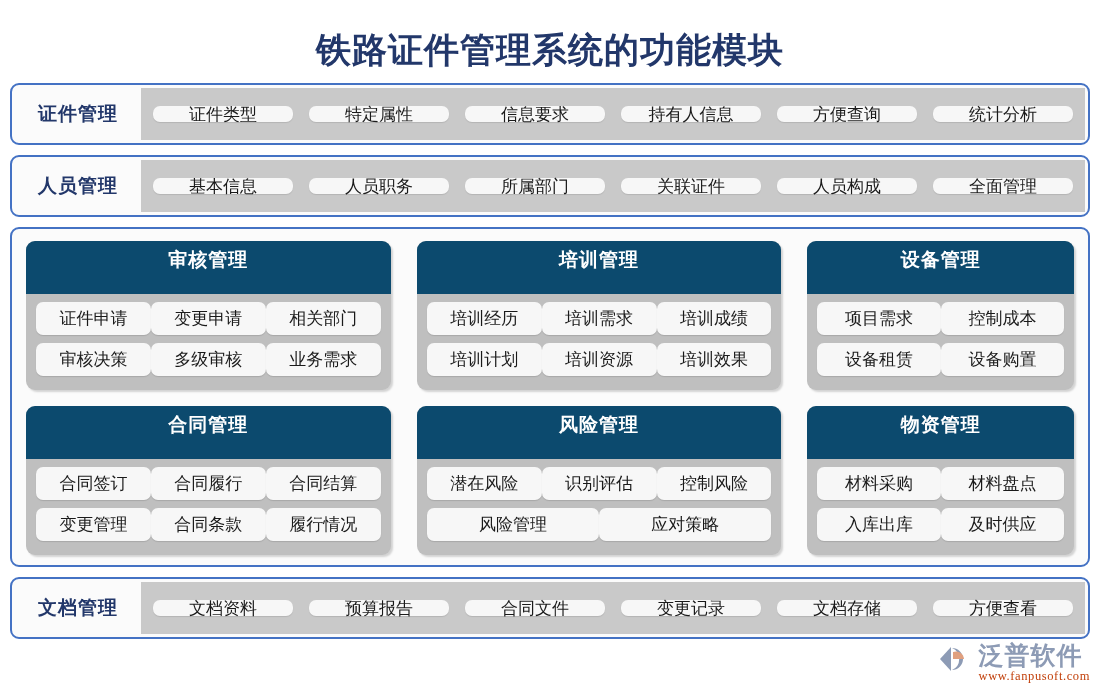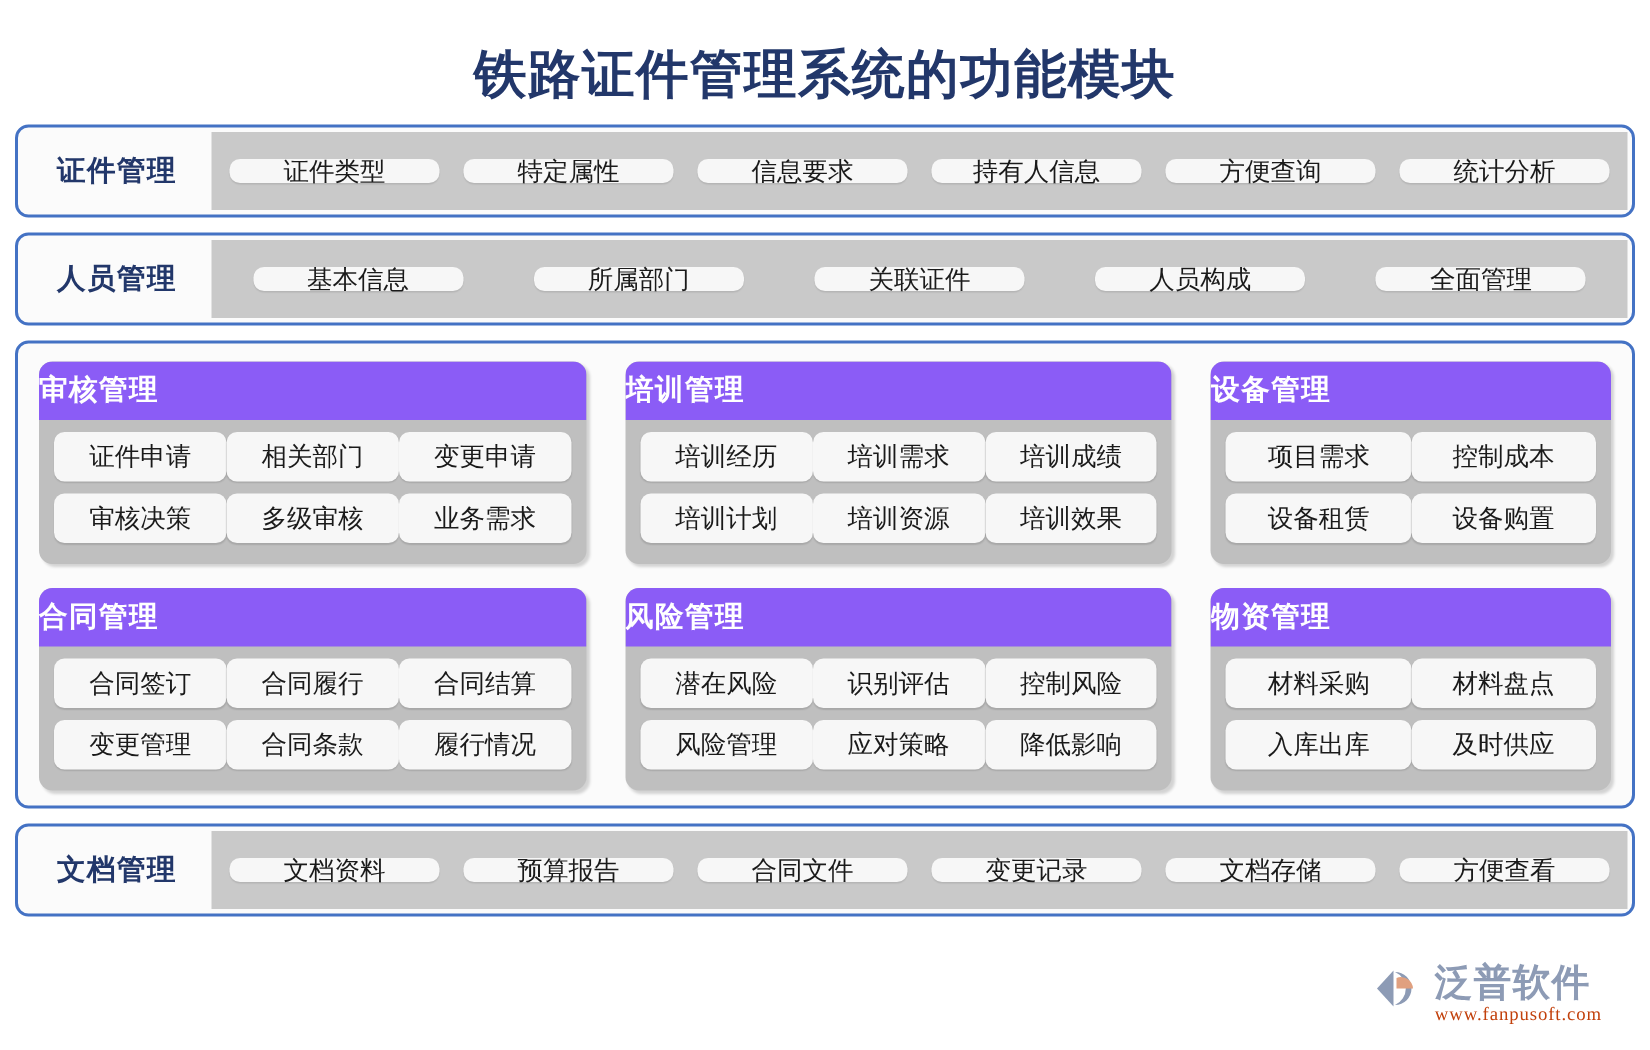--- a/index.html
+++ b/index.html
@@ -94,26 +94,27 @@
   }
   .card {
     background: #bfbfbf;
     border-radius: 9px;
     overflow: hidden;
     box-shadow: 2px 2px 2px rgba(0,0,0,0.16);
     display: flex;
     flex-direction: column;
   }
   .card-header {
-    background: #8b5cf6;
+    background: #0c4a6e;
     color: #ffffff;
     font-size: 19px;
     font-weight: bold;
     letter-spacing: 1px;
-    padding: 6px 0 7px 0;
+    text-align: center;
+    padding: 6px 0 21px 0;
     user-select: none;
   }
   .card-body {
     padding: 8px 10px 14px 10px;
     display: flex;
     flex-direction: column;
     gap: 8px;
   }
   .card-row {
     display: flex;
@@ -130,21 +131,21 @@
     color: #1a1a1a;
     font-size: 17px;
     white-space: nowrap;
     box-shadow: 0 1px 1px rgba(0,0,0,0.12);
     user-select: none;
   }
 
   
   .logo-area {
     position: absolute;
-    right: 32px;
+    right: 10px;
     bottom: 16px;
     display: flex;
     align-items: flex-start;
     gap: 7px;
     user-select: none;
   }
   .logo-mark {
     width: 34px;
     height: 30px;
     flex: 0 0 auto;
@@ -187,38 +188,39 @@
           <div class="chip">方便查询</div>
           <div class="chip">统计分析</div>
         </div>
       </div>
     </div>
     <div class="panel">
       <div class="strip">
         <div class="strip-label">人员管理</div>
         <div class="strip-chips">
           <div class="chip">基本信息</div>
+          <div class="chip">人员职务</div>
           <div class="chip">所属部门</div>
           <div class="chip">关联证件</div>
           <div class="chip">人员构成</div>
           <div class="chip">全面管理</div>
         </div>
       </div>
     </div>
   </div>
 
 <div class="panel modules-panel">
   <div class="modules-grid" id="modules-host">
       <div class="card">
         <div class="card-header">审核管理</div>
         <div class="card-body">
           <div class="card-row">
             <div class="card-chip">证件申请</div>
+            <div class="card-chip">变更申请</div>
             <div class="card-chip">相关部门</div>
-            <div class="card-chip">变更申请</div>
           </div>
           <div class="card-row">
             <div class="card-chip">审核决策</div>
             <div class="card-chip">多级审核</div>
             <div class="card-chip">业务需求</div>
           </div>
         </div>
       </div>
       <div class="card">
         <div class="card-header">培训管理</div>
@@ -267,21 +269,20 @@
         <div class="card-header">风险管理</div>
         <div class="card-body">
           <div class="card-row">
             <div class="card-chip">潜在风险</div>
             <div class="card-chip">识别评估</div>
             <div class="card-chip">控制风险</div>
           </div>
           <div class="card-row">
             <div class="card-chip">风险管理</div>
             <div class="card-chip">应对策略</div>
-            <div class="card-chip">降低影响</div>
           </div>
         </div>
       </div>
       <div class="card">
         <div class="card-header">物资管理</div>
         <div class="card-body">
           <div class="card-row">
             <div class="card-chip">材料采购</div>
             <div class="card-chip">材料盘点</div>
           </div>

